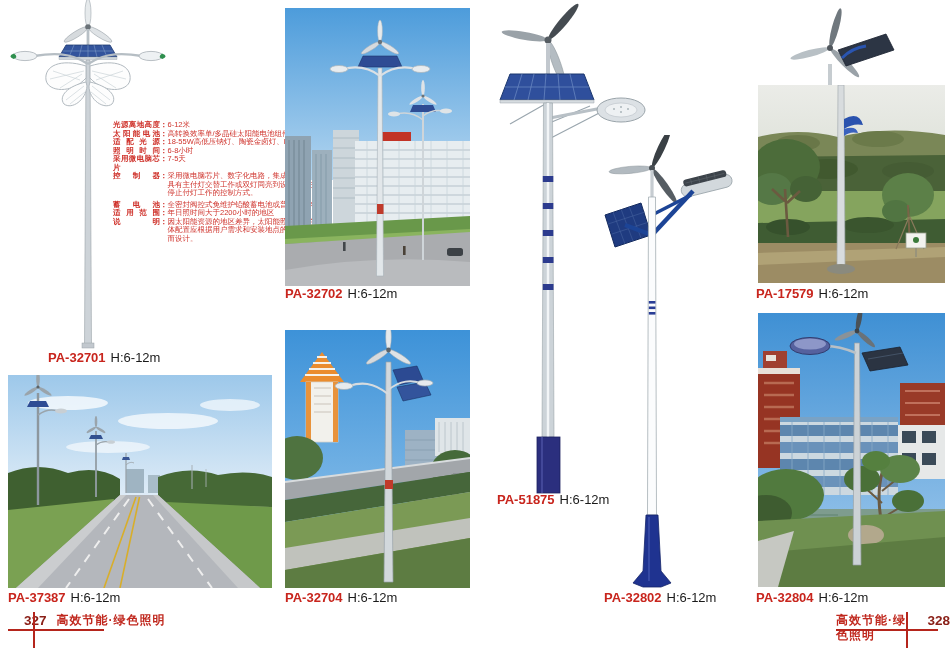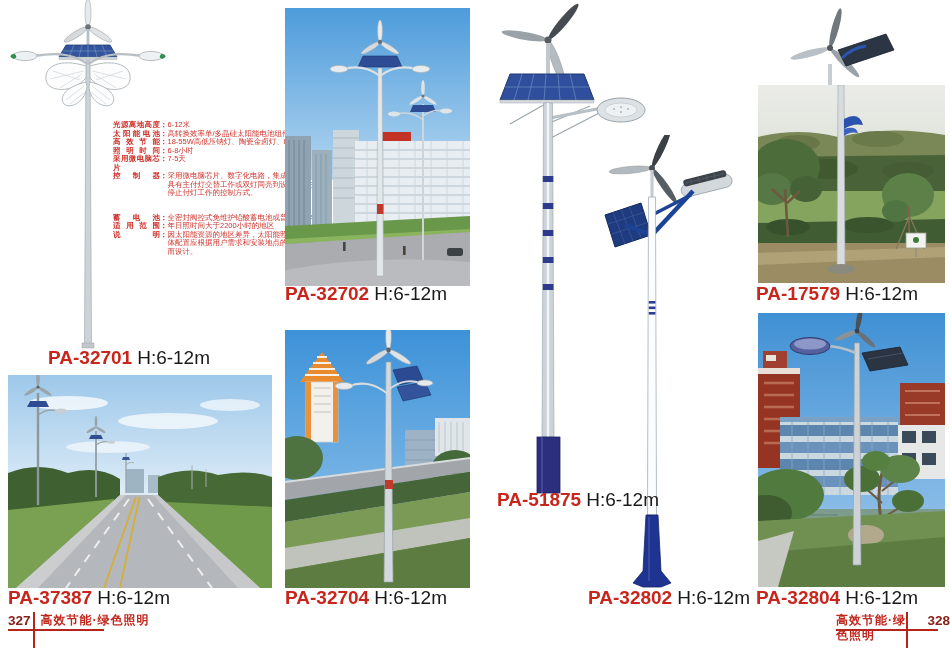--- a/index.html
+++ b/index.html
@@ -5,37 +5,37 @@
   * { margin:0; padding:0; box-sizing:border-box; }
   html,body { background:#ffffff; }
   .page {
     position:relative; width:950px; height:661px; background:#fff;
     font-family:"Liberation Sans", sans-serif; overflow:hidden;
   }
   .abs { position:absolute; }
   .photo svg, .drawing svg { display:block; width:100%; height:100%; }
 
   
-  .prod-label { position:absolute; font-size:19px; white-space:nowrap; line-height:15px; }
+  .prod-label { position:absolute; font-size:13px; white-space:nowrap; line-height:15px; }
   .prod-label .code { color:#c8251d; font-weight:bold; }
   .prod-label .ht   { color:#1a1a1a; margin-left:5px; }
 
   
   .specs { position:absolute; left:113px; top:121px; width:216px;
            color:#cf322b; font-size:7.5px; line-height:8.5px; }
   .spec-row { display:flex; }
-  .spec-row.gap { margin-top:16px; }
+  .spec-row.gap { margin-top:3px; }
   .spec-label { flex:none; display:inline-block; width:47px; font-weight:bold;
                 text-align:justify; text-align-last:justify; }
   .spec-colon { flex:none; font-weight:bold; }
   .spec-value { flex:1; }
 
   
   .footer { position:absolute; display:flex; align-items:flex-start; }
-  .pagenum { font-size:13.5px; font-weight:bold; color:#8a2018; line-height:15px; }
+  .pagenum { font-size:13.5px; font-weight:bold; color:#8a2018; line-height:15px;margin-left:16px; }
   .slogan  { font-size:12px; font-weight:bold; color:#c0281e; letter-spacing:1px; line-height:15px; }
   .rule-h  { position:absolute; height:1.5px; background:#b5251c; }
   .rule-v  { position:absolute; width:1.5px;  background:#b5251c; }
 </style>
 </head>
 <body>
 
 <div class="page">
 
   <div class="abs drawing" style="left:0;top:0;width:270px;height:350px">
@@ -85,21 +85,21 @@
         <span class="spec-label">光源离地高度</span>
         <span class="spec-colon">：</span>
         <span class="spec-value">6-12米</span>
       </div>
     <div class="spec-row">
         <span class="spec-label">太阳能电池</span>
         <span class="spec-colon">：</span>
         <span class="spec-value">高转换效率单/多晶硅太阳能电池组件</span>
       </div>
     <div class="spec-row">
-        <span class="spec-label">高效节能</span>
+        <span class="spec-label">适配光源</span>
         <span class="spec-colon">：</span>
         <span class="spec-value">18-55W高低压钠灯、陶瓷金卤灯、LED光源</span>
       </div>
     <div class="spec-row">
         <span class="spec-label">照明时间</span>
         <span class="spec-colon">：</span>
         <span class="spec-value">6-8小时</span>
       </div>
     <div class="spec-row">
         <span class="spec-label">采用微电脑芯片</span>
@@ -519,21 +519,21 @@
   </div>
   <div class="prod-label" style="left:8px;top:590px">
     <span class="code">PA-37387</span><span class="ht">H:6-12m</span>
   </div>
   <div class="prod-label" style="left:285px;top:590px">
     <span class="code">PA-32704</span><span class="ht">H:6-12m</span>
   </div>
   <div class="prod-label" style="left:497px;top:492px">
     <span class="code">PA-51875</span><span class="ht">H:6-12m</span>
   </div>
-  <div class="prod-label" style="left:588px;top:590px">
+  <div class="prod-label" style="left:604px;top:590px">
     <span class="code">PA-32802</span><span class="ht">H:6-12m</span>
   </div>
   <div class="prod-label" style="left:756px;top:286px">
     <span class="code">PA-17579</span><span class="ht">H:6-12m</span>
   </div>
   <div class="prod-label" style="left:756px;top:590px">
     <span class="code">PA-32804</span><span class="ht">H:6-12m</span>
   </div>
 
   <div class="footer" style="left:8px;top:613px">

